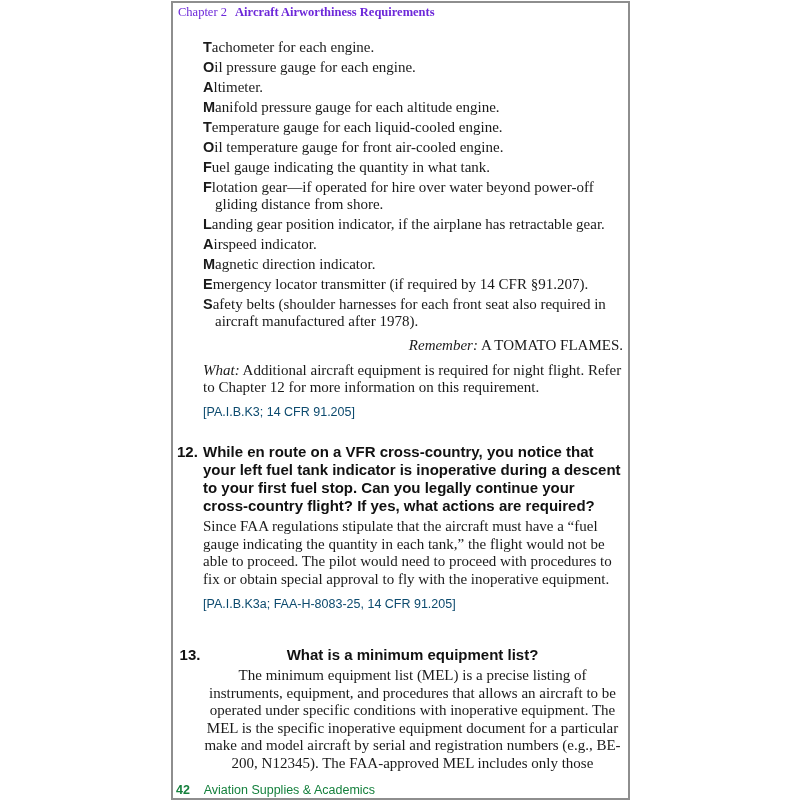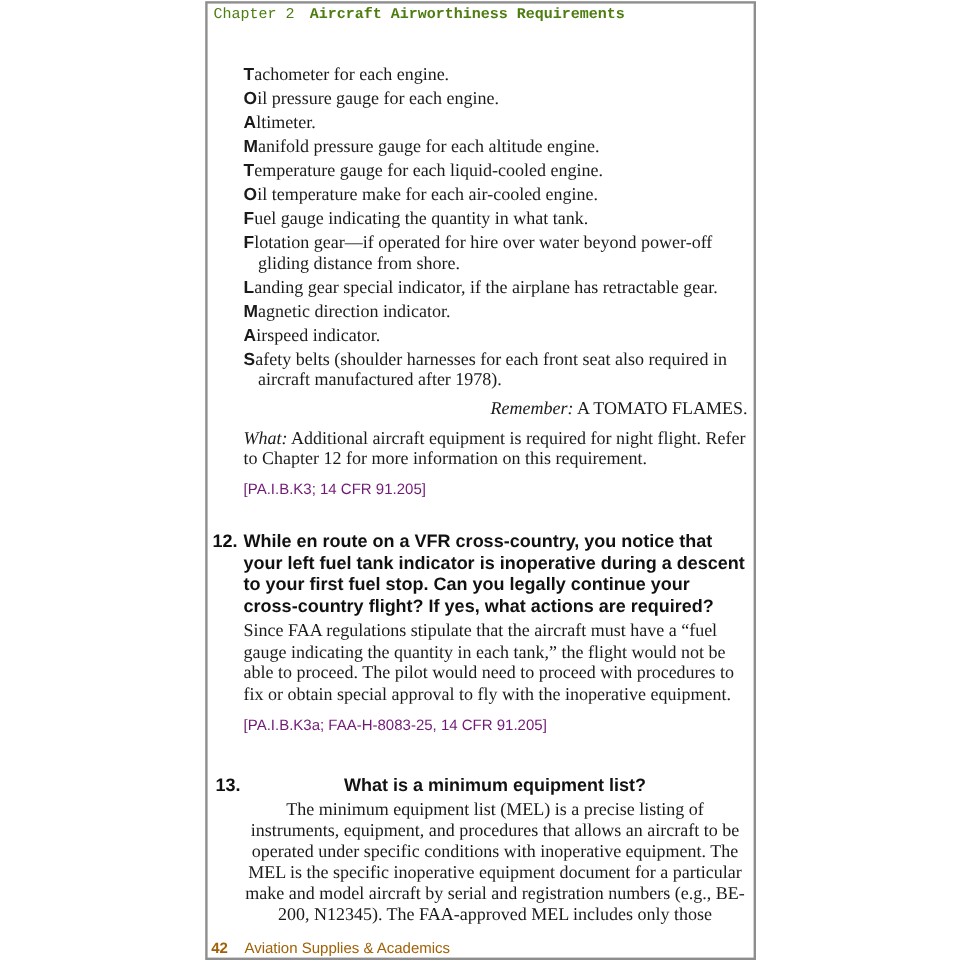--- a/index.html
+++ b/index.html
@@ -7,90 +7,91 @@
   .page {
     position: absolute;
     left: 171px; top: 1px;
     width: 455px; height: 795px;
     border: 2px solid #8e8e8e;
     background: #ffffff;
     color: #1a1a1a;
   }
   .header {
     position: absolute; left: 5px; top: 2px;
-    font-family: Liberation Mono, monospace;
-    font-size: 12.5px; color: #4d7c0f;
+    font-family: Liberation Serif, serif;
+    font-size: 12.5px; color: #6d28d9;
     white-space: nowrap;
   }
   .header .chapter { font-weight: normal; margin-right: 5px; }
   .header .title { font-weight: bold; }
   .serif { font-family: "Liberation Serif", serif; font-size: 15px; color: #1a1a1a; }
   .list {
-    position: absolute; left: 30px; top: 52px; width: 420px;
+    position: absolute; left: 30px; top: 36px; width: 420px;
   }
   .item {
     line-height: 17px;
     margin-bottom: 3px;
     padding-left: 12px;
     text-indent: -12px;
   }
   .item .initial {
     font-family: "Liberation Sans", sans-serif;
     font-weight: bold;
     font-size: 14.5px;
   }
   .remember { margin-top: 7px; line-height: 17px; text-align: right; }
   .note { margin-top: 8px; line-height: 17px; }
   em { font-style: italic; }
   .ref {
     font-family: "Liberation Sans", sans-serif;
-    font-size: 12.5px; color: #701a75;
+    font-size: 12.5px; color: #0c4a6e;
     margin-top: 8px; line-height: 16px;
   }
   .question {
     position: absolute; left: 4px; width: 445px;
   }
   .q-head {
     display: flex;
     font-family: "Liberation Sans", sans-serif;
     font-weight: bold; font-size: 15px; line-height: 18px; color: #111;
   }
   .q-num { width: 26px; flex: none; }
   .q-text { flex: 1; }
   .q-body { padding-left: 26px; }
   .answer { margin-top: 3px; line-height: 17.5px; }
   .footer {
     position: absolute; left: 3px; bottom: 1px;
     font-family: "Liberation Sans", sans-serif;
-    font-size: 12.5px; color: #a16207; white-space: nowrap;
+    font-size: 12.5px; color: #15803d; white-space: nowrap;
   }
   .footer .pnum { font-weight: bold; margin-right: 11px; }
 </style>
 </head>
 <body>
 
 <div class="page">
 
   <div class="header">
     <span class="chapter">Chapter 2</span>
     <span class="title">Aircraft Airworthiness Requirements</span>
   </div>
 
   <div class="list serif">
     <div class="item"><span class="initial">T</span><span>achometer for each engine.</span></div>
     <div class="item"><span class="initial">O</span><span>il pressure gauge for each engine.</span></div>
     <div class="item"><span class="initial">A</span><span>ltimeter.</span></div>
     <div class="item"><span class="initial">M</span><span>anifold pressure gauge for each altitude engine.</span></div>
     <div class="item"><span class="initial">T</span><span>emperature gauge for each liquid-cooled engine.</span></div>
-    <div class="item"><span class="initial">O</span><span>il temperature make for each air-cooled engine.</span></div>
+    <div class="item"><span class="initial">O</span><span>il temperature gauge for front air-cooled engine.</span></div>
     <div class="item"><span class="initial">F</span><span>uel gauge indicating the quantity in what tank.</span></div>
     <div class="item"><span class="initial">F</span><span>lotation gear—if operated for hire over water beyond power-off gliding distance from shore.</span></div>
-    <div class="item"><span class="initial">L</span><span>anding gear special indicator, if the airplane has retractable gear.</span></div>
+    <div class="item"><span class="initial">L</span><span>anding gear position indicator, if the airplane has retractable gear.</span></div>
+    <div class="item"><span class="initial">A</span><span>irspeed indicator.</span></div>
     <div class="item"><span class="initial">M</span><span>agnetic direction indicator.</span></div>
-    <div class="item"><span class="initial">A</span><span>irspeed indicator.</span></div>
+    <div class="item"><span class="initial">E</span><span>mergency locator transmitter (if required by 14 CFR §91.207).</span></div>
     <div class="item"><span class="initial">S</span><span>afety belts (shoulder harnesses for each front seat also required in aircraft manufactured after 1978).</span></div>
 
     <div class="remember"><em>Remember:</em><span> A TOMATO FLAMES.</span></div>
 
     <div class="note"><em>What:</em><span> Additional aircraft equipment is required for night flight. Refer to Chapter 12 for more information on this requirement.</span></div>
 
     <div class="ref">[PA.I.B.K3; 14 CFR 91.205]</div>
   </div>
 
   <div class="question" style="top:440px;">

